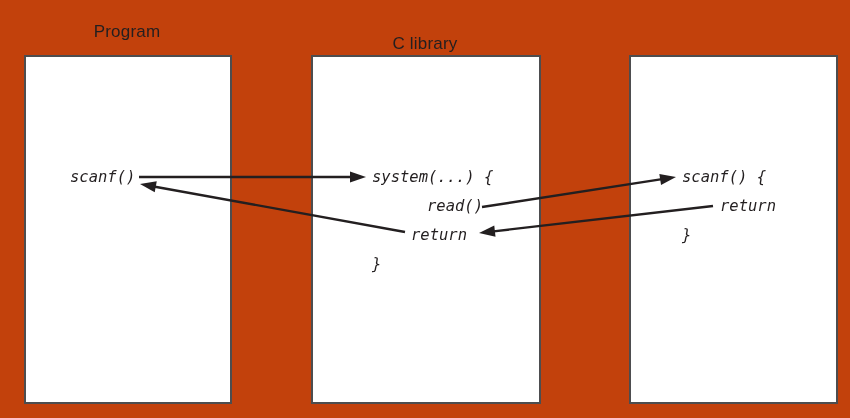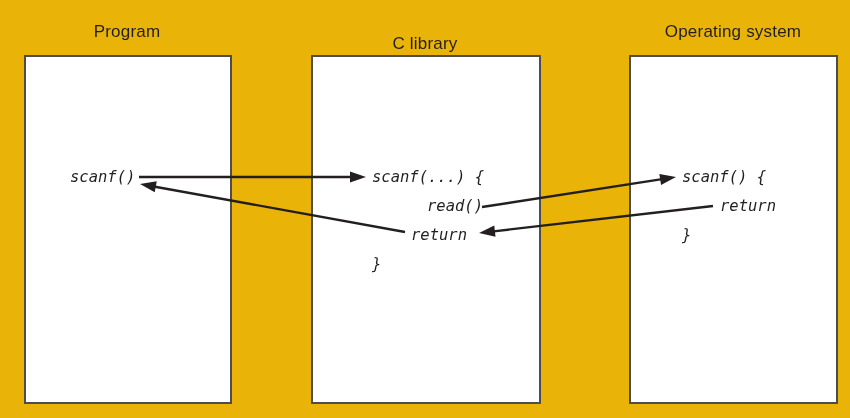--- a/index.html
+++ b/index.html
@@ -5,21 +5,21 @@
 <style>
   html, body {
     margin: 0;
     padding: 0;
     background: #ffffff;
   }
   #stage {
     position: relative;
     width: 850px;
     height: 418px;
-    background: #eab308;
+    background: #c2410c;
     overflow: hidden;
     font-family: "Liberation Sans", sans-serif;
   }
   .col-title {
     position: absolute;
     font-family: "Liberation Sans", sans-serif;
     font-size: 17px;
     font-weight: 400;
     color: #231f20;
     letter-spacing: 0.2px;
@@ -53,29 +53,28 @@
     pointer-events: none;
   }
 </style>
 </head>
 <body>
 
 <div id="stage">
 
   <div class="col-title" style="left: 127px; top: 22px;">Program</div>
   <div class="col-title" style="left: 425px; top: 22px; margin-top: 12px;">C library</div>
-  <div class="col-title" style="left: 733px; top: 22px;">Operating system</div>
 
   <div class="panel" style="left: 24px; top: 55px; width: 208px; height: 349px; border-color: rgb(77, 77, 79);"></div>
   <div class="panel" style="left: 311px; top: 55px; width: 230px; height: 349px; border-color: rgb(77, 77, 79);"></div>
   <div class="panel" style="left: 629px; top: 55px; width: 209px; height: 349px; border-color: rgb(77, 77, 79);"></div>
 
   <div class="code" style="left: 70px; top: 170px; color: rgb(35, 31, 32);">scanf()</div>
 
-  <div class="code" style="left: 372px; top: 170px; color: rgb(35, 31, 32);">scanf(...) {</div>
+  <div class="code" style="left: 372px; top: 170px; color: rgb(35, 31, 32);">system(...) {</div>
   <div class="code" style="left: 427px; top: 199px; color: rgb(35, 31, 32); text-align: center;">read()</div>
   <div class="code" style="left: 411px; top: 228px; color: rgb(35, 31, 32);">return</div>
   <div class="code" style="left: 372px; top: 257px; color: rgb(35, 31, 32);">}</div>
 
   <div class="code" style="left: 682px; top: 170px; color: rgb(35, 31, 32);">scanf() {</div>
   <div class="code" style="left: 720px; top: 199px; color: rgb(35, 31, 32);">return</div>
   <div class="code" style="left: 682px; top: 228px; color: rgb(35, 31, 32);">}</div>
 
   <svg id="arrow-layer" viewBox="0 0 850 418" width="850" height="418" xmlns="http://www.w3.org/2000/svg">
     <g id="arrow-group">

